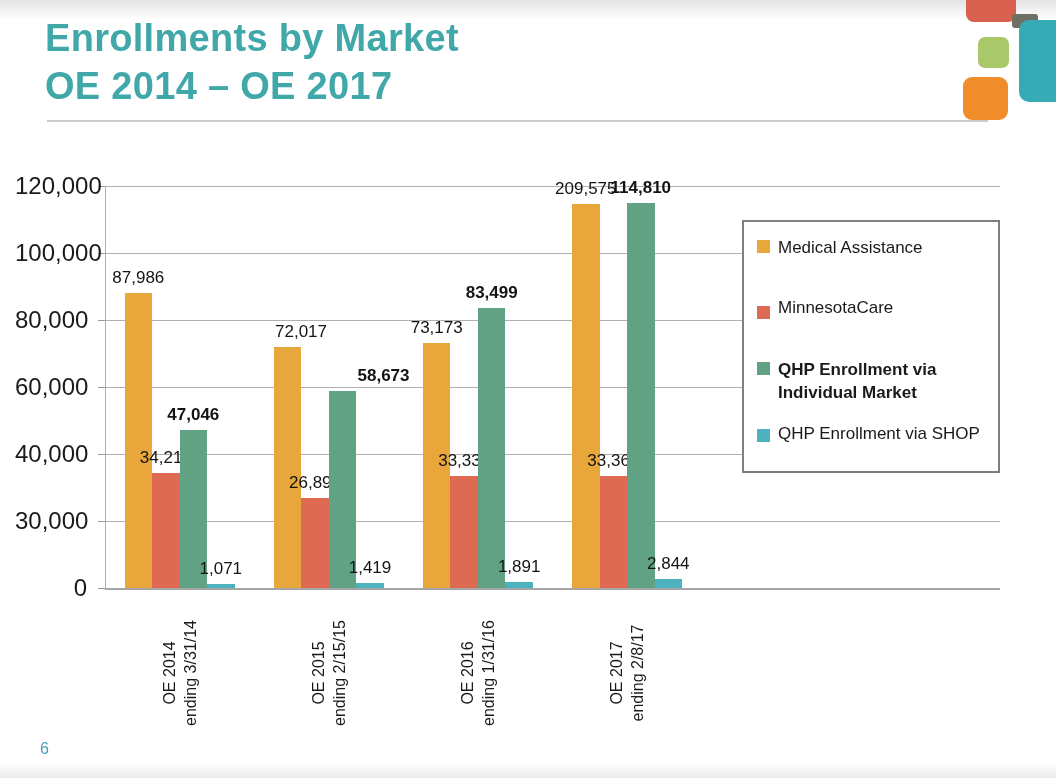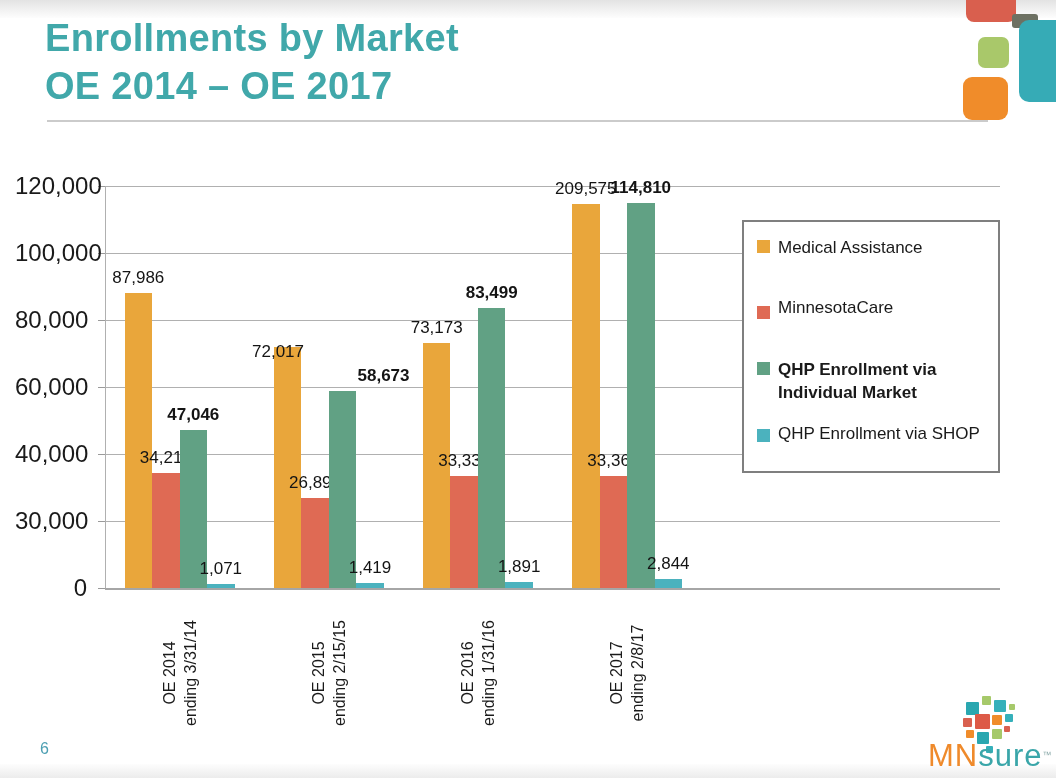--- a/index.html
+++ b/index.html
@@ -111,21 +111,21 @@
       <div class="value-label bold" style="left: 193.3px; top: 405.4px;">47,046</div>
       <div class="bar" style="left: 207.1px; top: 584.4px; width: 27.5px; height: 3.6px; background: rgb(75, 178, 190);"></div>
       <div class="value-label" style="left: 220.8px; top: 559.4px;">1,071</div>
       <div class="cat-label-wrap" style="left: 158.583px; top: 598px;">
         <div class="cat-label">
           <div>OE 2014</div>
           <div>ending 3/31/14</div>
         </div>
       </div>
       <div class="bar" style="left: 273.8px; top: 346.7px; width: 27.5px; height: 241.3px; background: rgb(233, 166, 59);"></div>
-      <div class="value-label" style="left: 278px; top: 321.7px; margin-top: 20px;">72,017</div>
+      <div class="value-label" style="left: 301px; top: 321.7px;">72,017</div>
       <div class="bar" style="left: 301.3px; top: 497.9px; width: 27.5px; height: 90.1px; background: rgb(223, 106, 84);"></div>
       <div class="value-label" style="left: 315px; top: 472.9px;">26,891</div>
       <div class="bar" style="left: 328.8px; top: 391.4px; width: 27.5px; height: 196.6px; background: rgb(97, 161, 132);"></div>
       <div class="value-label bold" style="left: 342.5px; top: 366.4px; margin-left: 41px;">58,673</div>
       <div class="bar" style="left: 356.3px; top: 583.2px; width: 27.5px; height: 4.8px; background: rgb(75, 178, 190);"></div>
       <div class="value-label" style="left: 370px; top: 558.2px;">1,419</div>
       <div class="cat-label-wrap" style="left: 307.75px; top: 598px;">
         <div class="cat-label">
           <div>OE 2015</div>
           <div>ending 2/15/15</div>
@@ -174,31 +174,13 @@
         </div>
         <div class="legend-item" style="top: 200px; align-items: center;">
           <div class="legend-swatch" style="background: rgb(75, 178, 190);"></div>
           <div class="legend-text">QHP Enrollment via SHOP</div>
         </div>
       </div>
     </div>
 
   <div class="page-number">6</div>
 
-  <div class="logo">
-    <div>
-      <div class="sq" style="left:46px;top:12px;width:13px;height:13px;background:#2aa7b0"></div>
-      <div class="sq" style="left:62px;top:6px;width:9px;height:9px;background:#a6c96a"></div>
-      <div class="sq" style="left:74px;top:10px;width:12px;height:12px;background:#35b0ba"></div>
-      <div class="sq" style="left:89px;top:14px;width:6px;height:6px;background:#a6c96a"></div>
-      <div class="sq" style="left:43px;top:28px;width:9px;height:9px;background:#d9604f"></div>
-      <div class="sq" style="left:55px;top:24px;width:15px;height:15px;background:#dd5a47"></div>
-      <div class="sq" style="left:72px;top:25px;width:10px;height:10px;background:#f08c2a"></div>
-      <div class="sq" style="left:85px;top:24px;width:8px;height:8px;background:#35b0ba"></div>
-      <div class="sq" style="left:46px;top:40px;width:8px;height:8px;background:#f08c2a"></div>
-      <div class="sq" style="left:57px;top:42px;width:12px;height:12px;background:#2aa7b0"></div>
-      <div class="sq" style="left:72px;top:39px;width:10px;height:10px;background:#a6c96a"></div>
-      <div class="sq" style="left:84px;top:36px;width:6px;height:6px;background:#d9604f"></div>
-      <div class="sq" style="left:66px;top:56px;width:7px;height:7px;background:#35b0ba"></div>
-    </div>
-    <div class="logo-text"><span class="logo-mn">MN</span><span class="logo-sure">sure</span><span class="logo-tm">™</span></div>
-  </div>
 </div>
 
 </body></html>

